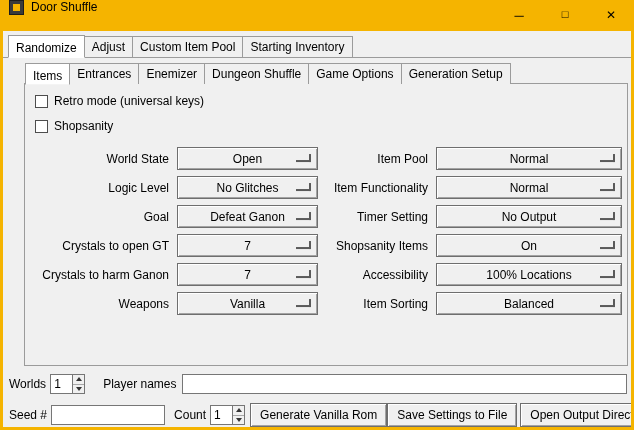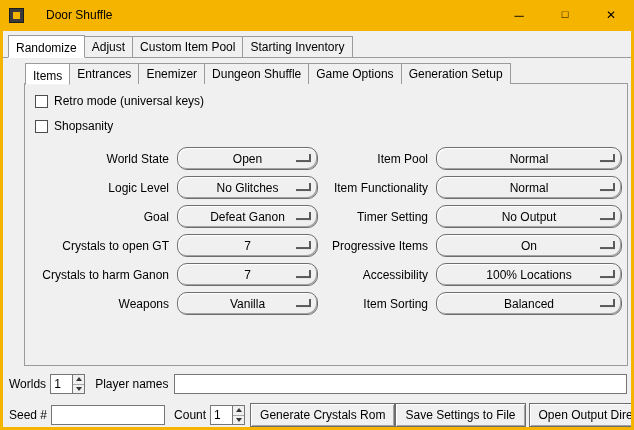--- a/index.html
+++ b/index.html
@@ -7,21 +7,21 @@
   body { display:flex; justify-content:center; align-items:flex-start; }
   .window {
     width:634px; height:430px; position:relative;
     background:#f5b400;
     font-family:"Liberation Sans", sans-serif;
     font-size:12px; color:#000;
     cursor:default;
     overflow:hidden;
   }
   
-  .titlebar { position:absolute; top:0; left:0; right:0; height:30px; display:flex; align-items:center;gap:15px; }
+  .titlebar { position:absolute; top:0; left:0; right:0; height:30px; display:flex; align-items:flex-start; }
   .title-icon { width:15px; height:15px; margin-left:9px; background:#3a3a3a; border:1px solid #1c1c1c; position:relative; }
   .title-icon::after { content:""; position:absolute; left:3px; top:3px; width:7px; height:7px; background:#f5b400; }
   .title-text { margin-left:7px; font-size:12px; }
   .win-controls { margin-left:auto; display:flex; height:100%; }
   .win-btn { width:46px; height:100%; display:flex; align-items:center; justify-content:center; color:#000; }
   .glyph-min { font-size:13px; }
   .glyph-max { font-size:11px; position:relative; top:-1px; }
   .glyph-close { font-size:12px; }
   
   .client { position:absolute; left:3px; right:3px; top:31px; bottom:3px; background:#f0f0f0; overflow:hidden; }
@@ -42,21 +42,21 @@
   .chk-box { width:13px; height:13px; background:#fff; border:1px solid #4d4d4d; margin-right:6px; }
   .opts { margin-top:10px; }
   .opt-row { display:flex; align-items:center; height:29px; }
   .opt-lbl-l { width:152px; text-align:right; padding-right:8px; white-space:nowrap; }
   .opt-lbl-r { width:118px; text-align:right; padding-right:8px; white-space:nowrap; }
   .btn3d {
     background:#f0f0f0; border:1px solid #6e6e6e;
     box-shadow: inset 1px 1px 0 #ffffff, inset -1px -1px 0 #a3a3a3;
     display:flex; align-items:center; justify-content:center;
   }
-  .dd { height:23px; position:relative;border-radius:10px; }
+  .dd { height:23px; position:relative; }
   .dd-l { width:141px; }
   .dd-r { width:186px; }
   .dd-ind { position:absolute; right:6px; top:50%; transform:translateY(-62%); width:15px; height:8px; border-bottom:2px solid #5a5a5a; border-right:2px solid #5a5a5a; }
   
   .frow { position:absolute; left:6px; right:4px; display:flex; align-items:center; }
   .frow1 { top:342px; height:22px; }
   .frow2 { top:372px; height:24px;justify-content:space-between; }
   .entry { background:#fff; border:1px solid #767676; height:20px; padding:0 3px; font-family:"Liberation Sans",sans-serif; font-size:12px; color:#000; }
   .spin { display:flex; height:20px; }
   .spin .entry { width:22px; border-right:none; }
@@ -159,21 +159,21 @@
             <span class="dd-ind"></span>
           </div>
         </div>
 
         <div class="opt-row">
           <div class="opt-lbl-l lbl">Crystals to open GT</div>
           <div class="btn3d dd dd-l">
             <span>7</span>
             <span class="dd-ind"></span>
           </div>
-          <div class="opt-lbl-r lbl">Progressive Items</div>
+          <div class="opt-lbl-r lbl">Shopsanity Items</div>
           <div class="btn3d dd dd-r">
             <span>On</span>
             <span class="dd-ind"></span>
           </div>
         </div>
 
         <div class="opt-row">
           <div class="opt-lbl-l lbl">Crystals to harm Ganon</div>
           <div class="btn3d dd dd-l">
             <span>7</span>
@@ -208,38 +208,38 @@
         <input class="entry" value="1" style="">
         <div class="spin-arrows">
           <div class="spin-btn">
               <span class="tri-up"></span>
             </div>
           <div class="spin-btn">
               <span class="tri-down"></span>
             </div>
         </div>
       </div>
-      <span class="lbl" style="margin:0 5px 0 10px;">Player names</span>
+      <span class="lbl" style="margin:0 5px 0 18px;">Player names</span>
       <input class="entry grow" value="" style="">
     </div>
 
     <div class="frow frow2">
       <span class="lbl" style="margin-right:4px;">Seed #</span>
       <input class="entry" style="width: 114px;" value="">
       <span class="lbl" style="margin:0 4px 0 9px;">Count</span>
       <div class="spin">
         <input class="entry" value="1" style="">
         <div class="spin-arrows">
           <div class="spin-btn">
               <span class="tri-up"></span>
             </div>
           <div class="spin-btn">
               <span class="tri-down"></span>
             </div>
         </div>
       </div>
-      <button class="btn3d push-btn" style="margin-left:5px;">Generate Crystals Rom</button>
+      <button class="btn3d push-btn" style="margin-left:5px;">Generate Vanilla Rom</button>
       <button class="btn3d push-btn" style="margin-left:auto;">Save Settings to File</button>
       <button class="btn3d push-btn" style="margin-left:3px;">Open Output Directory</button>
     </div>
 
   </div>
 </div>
 
 </body></html>

